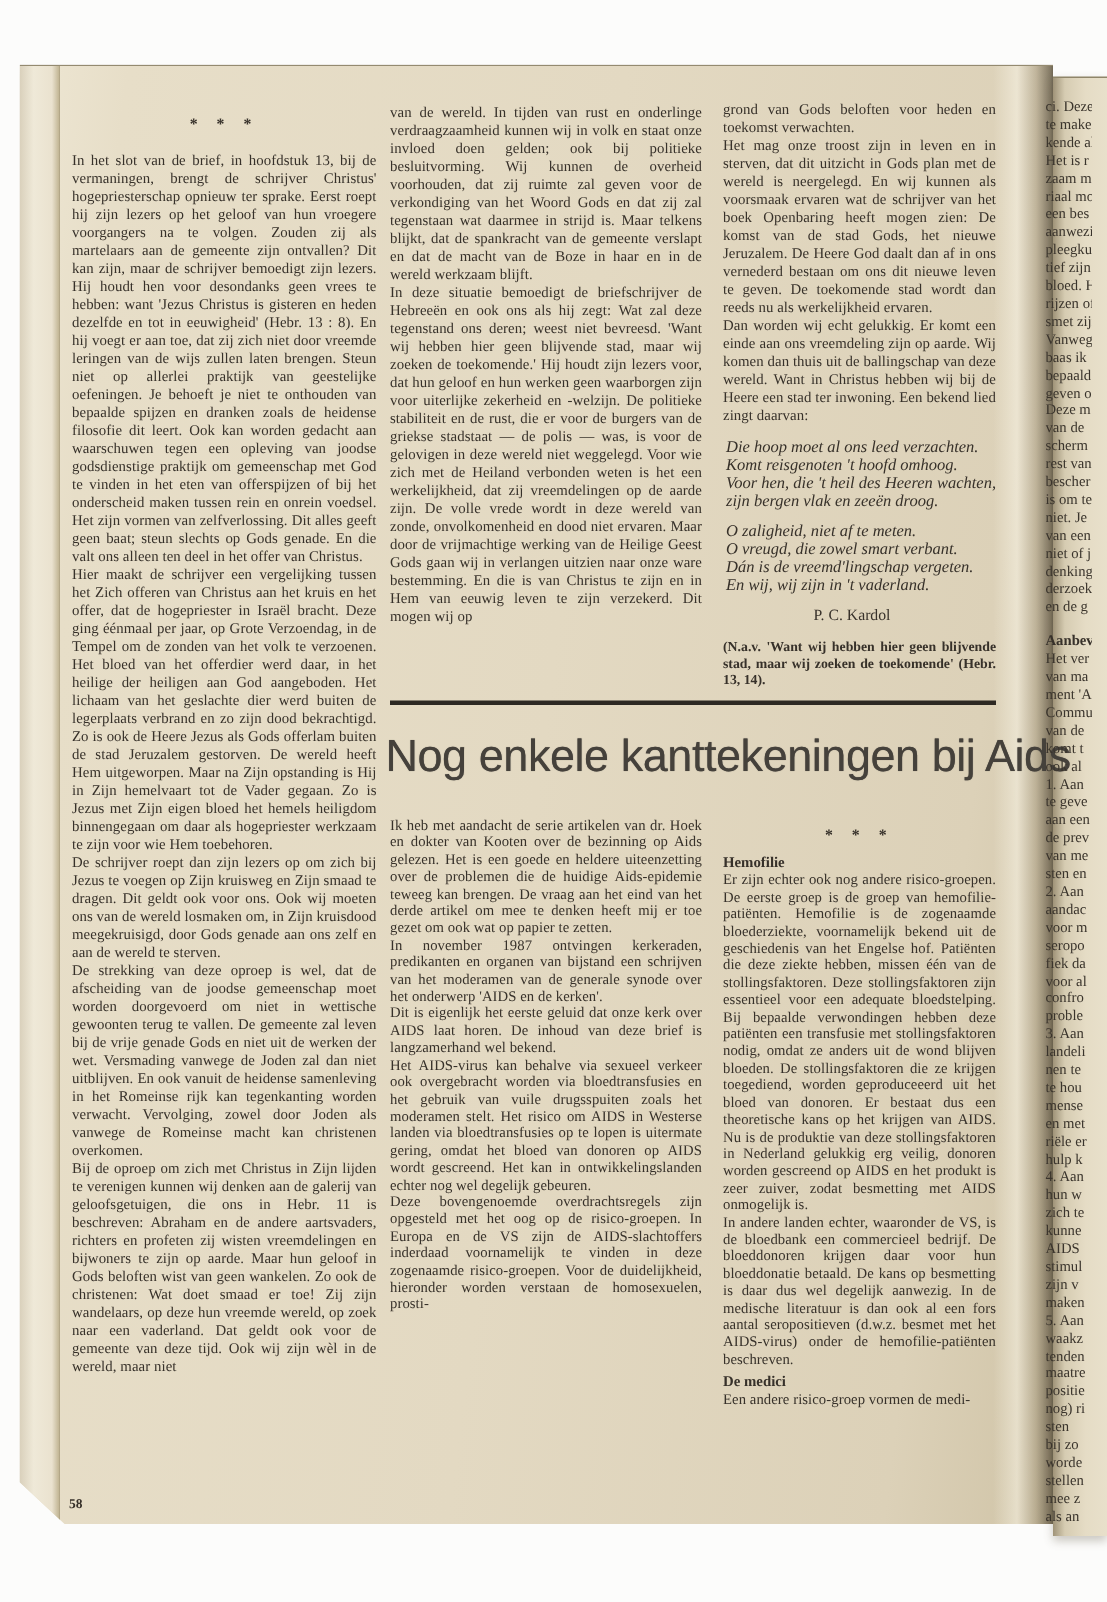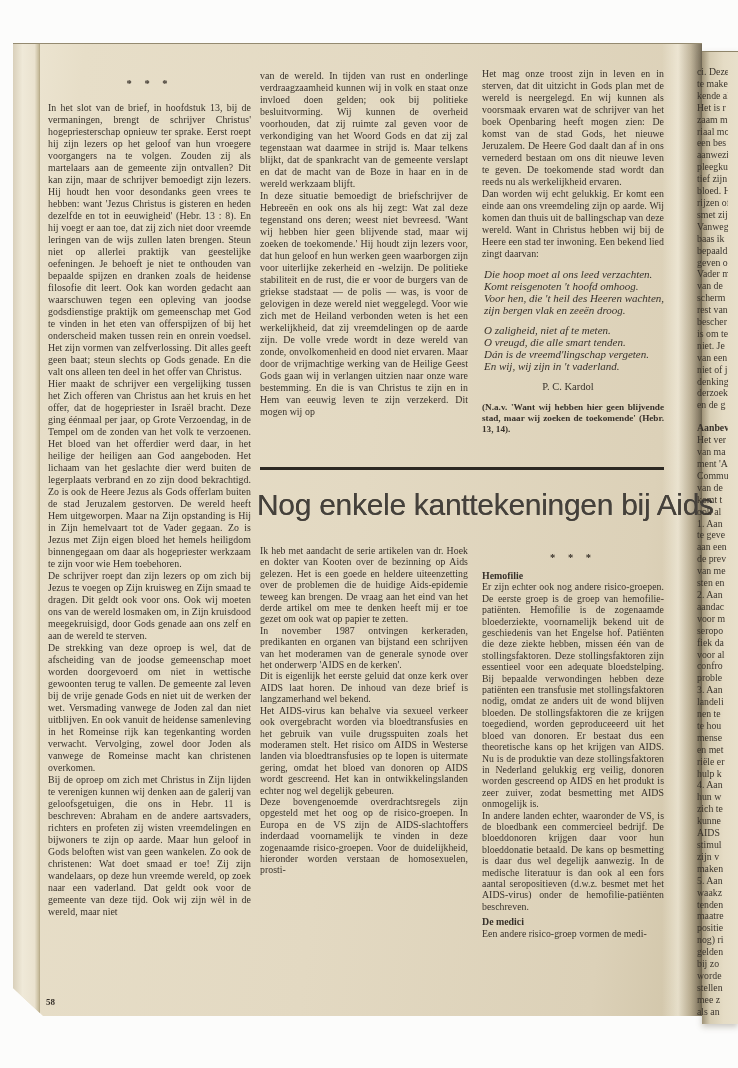--- a/index.html
+++ b/index.html
@@ -103,32 +103,33 @@
 
   <div class="col col2a">
     <div>
         <p class="para">van de wereld. In tijden van rust en onderlinge verdraagzaamheid kunnen wij in volk en staat onze invloed doen gelden; ook bij politieke besluitvorming. Wij kunnen de overheid voorhouden, dat zij ruimte zal geven voor de verkondiging van het Woord Gods en dat zij zal tegenstaan wat daarmee in strijd is. Maar telkens blijkt, dat de spankracht van de gemeente verslapt en dat de macht van de Boze in haar en in de wereld werkzaam blijft.</p>
         <p class="para">In deze situatie bemoedigt de briefschrijver de Hebreeën en ook ons als hij zegt: Wat zal deze tegenstand ons deren; weest niet bevreesd. 'Want wij hebben hier geen blijvende stad, maar wij zoeken de toekomende.' Hij houdt zijn lezers voor, dat hun geloof en hun werken geen waarborgen zijn voor uiterlijke zekerheid en -welzijn. De politieke stabiliteit en de rust, die er voor de burgers van de griekse stadstaat — de polis — was, is voor de gelovigen in deze wereld niet weggelegd. Voor wie zich met de Heiland verbonden weten is het een werkelijkheid, dat zij vreemdelingen op de aarde zijn. De volle vrede wordt in deze wereld van zonde, onvolkomenheid en dood niet ervaren. Maar door de vrijmachtige werking van de Heilige Geest Gods gaan wij in verlangen uitzien naar onze ware bestemming. En die is van Christus te zijn en in Hem van eeuwig leven te zijn verzekerd. Dit mogen wij op</p>
       </div>
   </div>
 
   <div class="col col3a">
     <div>
+        <p class="para">grond van Gods beloften voor heden en toekomst verwachten.</p>
         <p class="para">Het mag onze troost zijn in leven en in sterven, dat dit uitzicht in Gods plan met de wereld is neergelegd. En wij kunnen als voorsmaak ervaren wat de schrijver van het boek Openbaring heeft mogen zien: De komst van de stad Gods, het nieuwe Jeruzalem. De Heere God daalt dan af in ons vernederd bestaan om ons dit nieuwe leven te geven. De toekomende stad wordt dan reeds nu als werkelijkheid ervaren.</p>
         <p class="para">Dan worden wij echt gelukkig. Er komt een einde aan ons vreemdeling zijn op aarde. Wij komen dan thuis uit de ballingschap van deze wereld. Want in Christus hebben wij bij de Heere een stad ter inwoning. Een bekend lied zingt daarvan:</p>
       </div>
     <div class="poem">
         <div class="poem-line">Die hoop moet al ons leed verzachten.</div>
         <div class="poem-line">Komt reisgenoten 't hoofd omhoog.</div>
         <div class="poem-line">Voor hen, die 't heil des Heeren wachten,</div>
         <div class="poem-line">zijn bergen vlak en zeeën droog.</div>
       </div>
     <div class="poem">
         <div class="poem-line">O zaligheid, niet af te meten.</div>
-        <div class="poem-line">O vreugd, die alle smart tenden.</div>
+        <div class="poem-line">O vreugd, die zowel smart verbant.</div>
         <div class="poem-line">Dán is de vreemd'lingschap vergeten.</div>
         <div class="poem-line">En wij, wij zijn in 't vaderland.</div>
       </div>
     <div class="signature">P. C. Kardol</div>
     <div class="footnote">(N.a.v. 'Want wij hebben hier geen blijvende stad, maar wij zoeken de toekomende' (Hebr. 13, 14).</div>
   </div>
 
   <div class="rule"></div>
   <h1 class="title">Nog enkele kanttekeningen bij Aids</h1>
 
@@ -167,21 +168,21 @@
         <div class="frag">aanwezi</div>
         <div class="frag">pleegku</div>
         <div class="frag">tief zijn</div>
         <div class="frag">bloed. H</div>
         <div class="frag">rijzen of</div>
         <div class="frag">smet zijn</div>
         <div class="frag">Vanwege</div>
         <div class="frag">baas ik</div>
         <div class="frag">bepaald</div>
         <div class="frag">geven o</div>
-        <div class="frag">Vader m</div>
+        <div class="frag">Deze m</div>
         <div class="frag">van de</div>
         <div class="frag">scherm</div>
         <div class="frag">rest van</div>
         <div class="frag">bescher</div>
         <div class="frag">is om te</div>
         <div class="frag">niet. Je</div>
         <div class="frag">van een</div>
         <div class="frag">niet of j</div>
         <div class="frag">denking</div>
         <div class="frag">derzoek</div>
@@ -225,21 +226,21 @@
         <div class="frag">AIDS</div>
         <div class="frag">stimul</div>
         <div class="frag">zijn v</div>
         <div class="frag">maken</div>
         <div class="frag">5. Aan</div>
         <div class="frag">waakz</div>
         <div class="frag">tenden</div>
         <div class="frag">maatre</div>
         <div class="frag">positie</div>
         <div class="frag">nog) ri</div>
-        <div class="frag">gelden</div>
+        <div class="frag">sten</div>
         <div class="frag">bij zo</div>
         <div class="frag">worde</div>
         <div class="frag">stellen</div>
         <div class="frag">mee z</div>
         <div class="frag">als an</div>
       </div>
   </div>
 
 </div>
 

